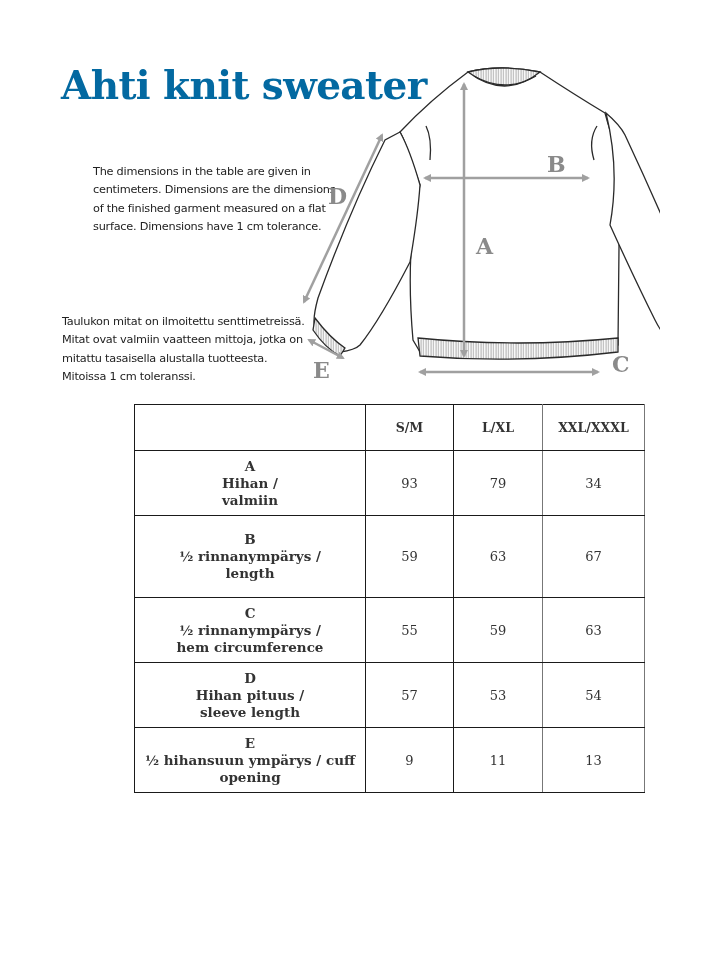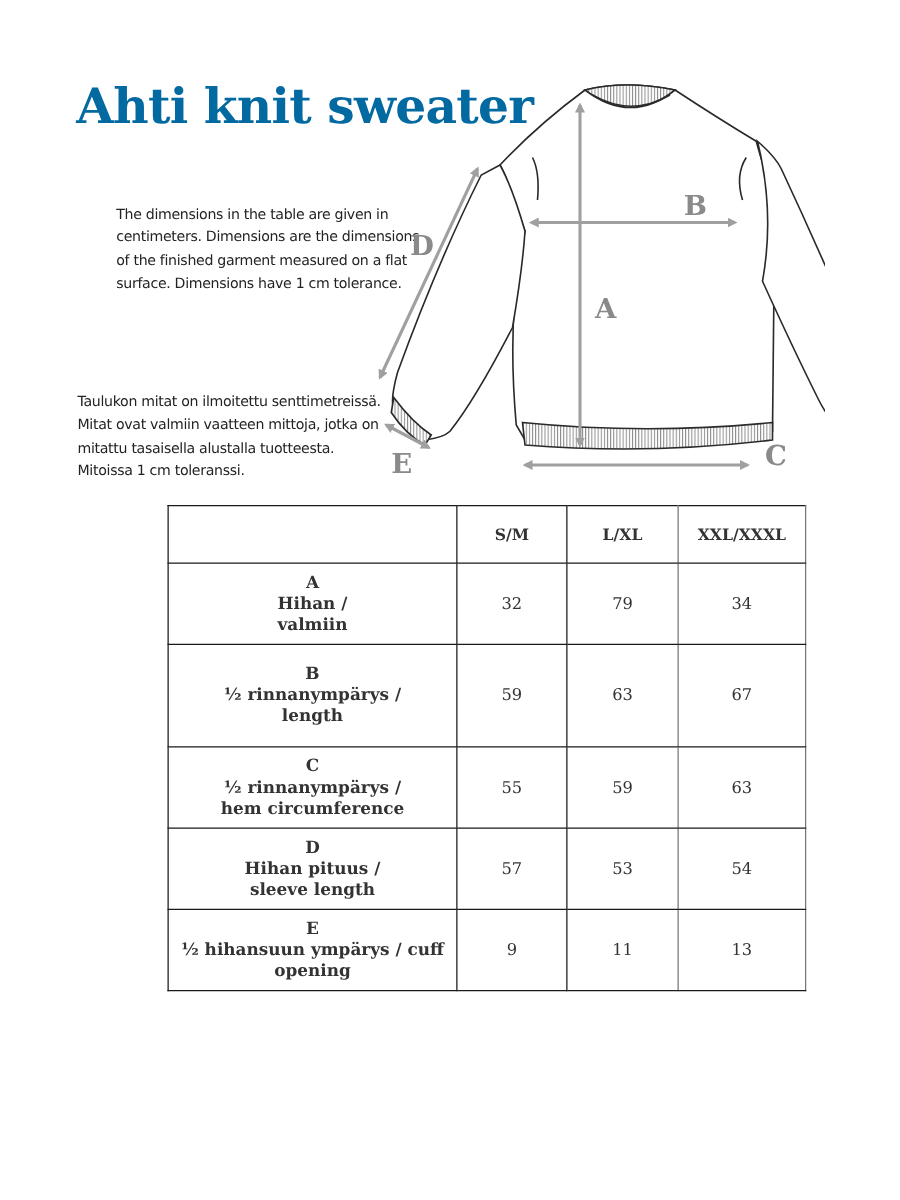--- a/index.html
+++ b/index.html
@@ -79,21 +79,21 @@
       <th class="head c3 v">XXL/XXXL</th>
     </tr>
   </thead>
   <tbody>
     <tr style="height:65px">
       <td class="rowlabel">
         <span class="line">A</span>
         <span class="line">Hihan /</span>
         <span class="line">valmiin</span>
       </td>
-      <td class="val c1">32</td>
+      <td class="val c1">93</td>
       <td class="val c2 v">79</td>
       <td class="val c3 v">34</td>
     </tr>
     <tr style="height:82px">
       <td class="rowlabel">
         <span class="line">B</span>
         <span class="line">½  rinnanympärys /</span>
         <span class="line">length</span>
       </td>
       <td class="val c1">59</td>

